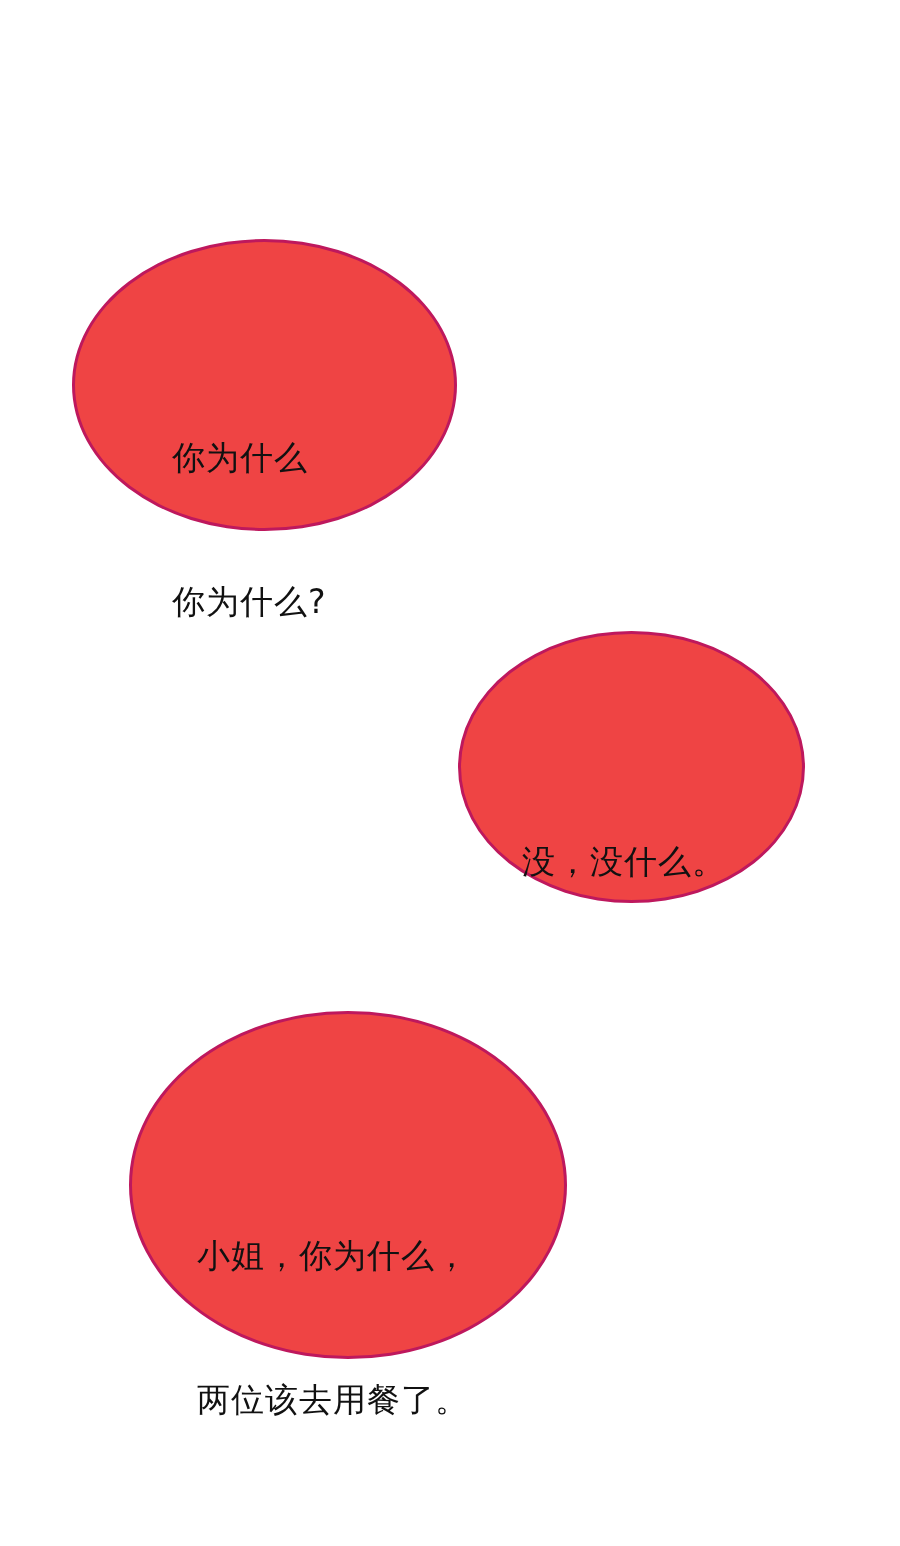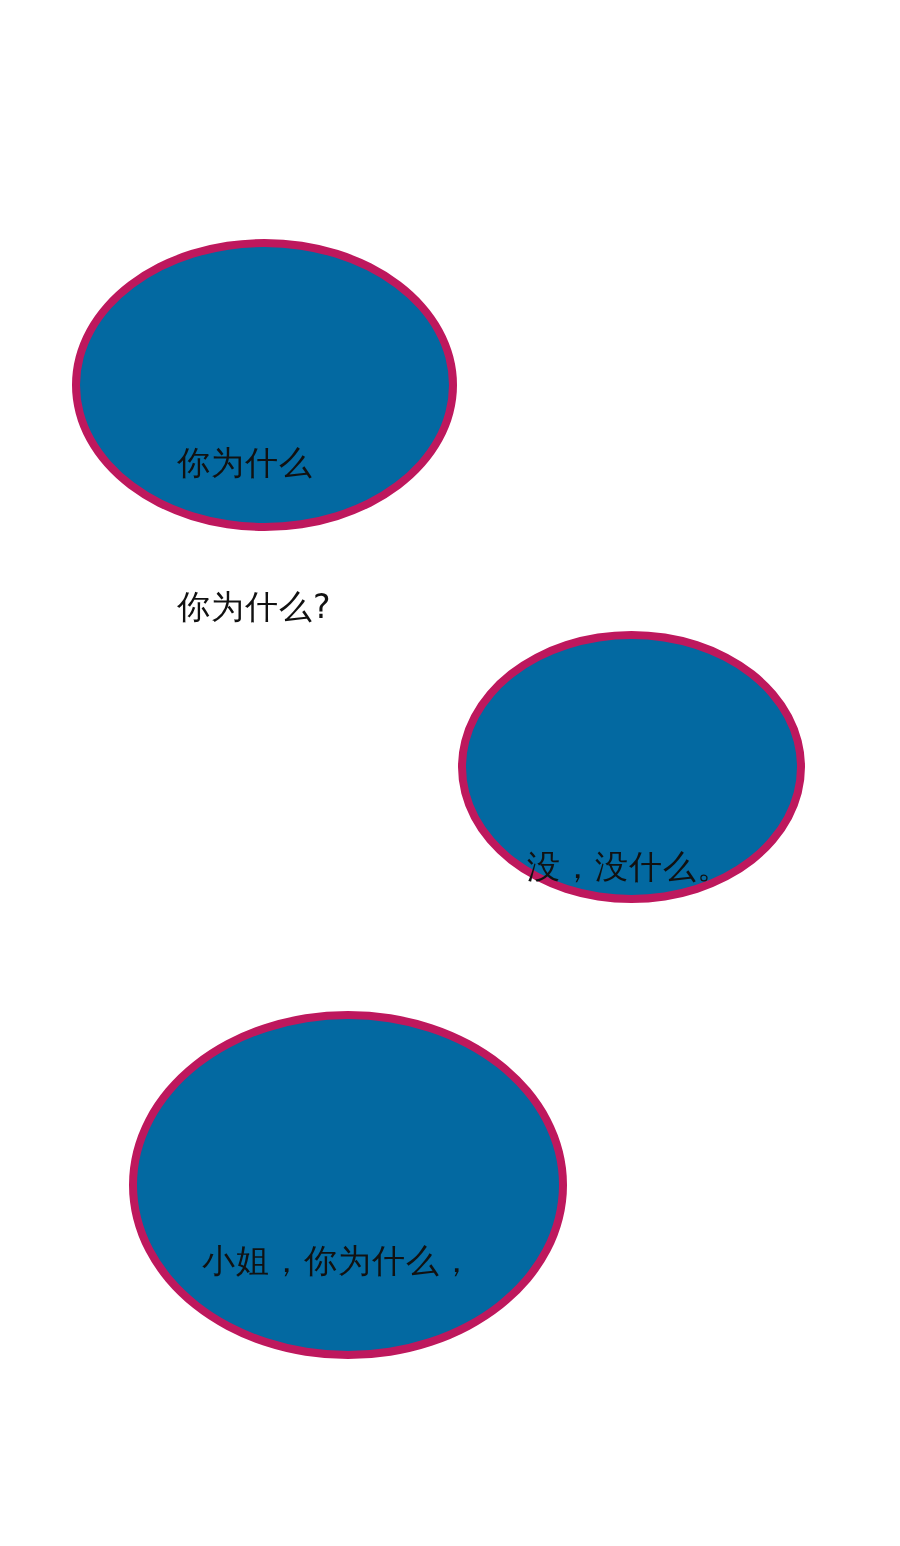--- a/index.html
+++ b/index.html
@@ -18,23 +18,23 @@
       position: absolute;
       left: 0;
       top: 0;
       width: 900px;
       height: 1546px;
       background: #ffffff;
     }
     .bubble {
       position: absolute;
       box-sizing: border-box;
-      border: 8px solid #be185d;
+      border: 3px solid #be185d;
       border-radius: 50%;
-      background: #0369a1;
+      background: #ef4444;
       display: flex;
       align-items: center;
       justify-content: center;
     }
     .bubble-text {
       position: absolute;
       color: #111111;
       font-size: 33px;
       line-height: 48px;
       white-space: pre;
@@ -65,16 +65,17 @@
 
   <div class="bubble" id="bubble-2">
     <div class="bubble-text">
       <span class="line">没，没什么。</span>
     </div>
   </div>
 
   <div class="bubble" id="bubble-3">
     <div class="bubble-text">
       <span class="line">小姐，你为什么，</span>
+      <span class="line">两位该去用餐了。</span>
     </div>
   </div>
 
 </div>
 
 </body></html>

